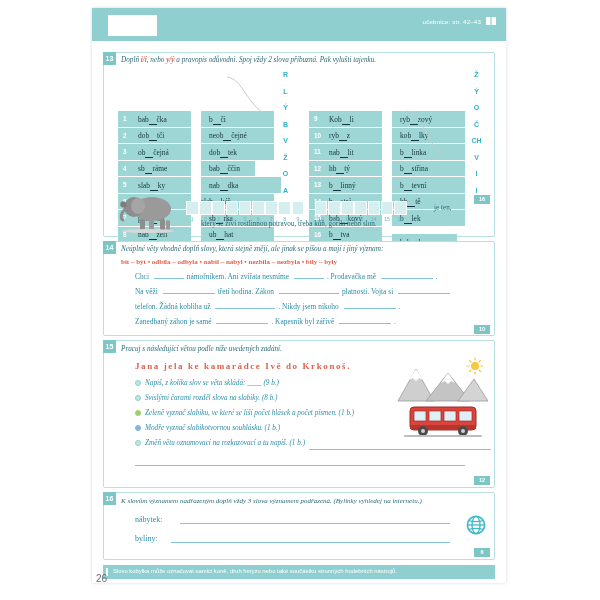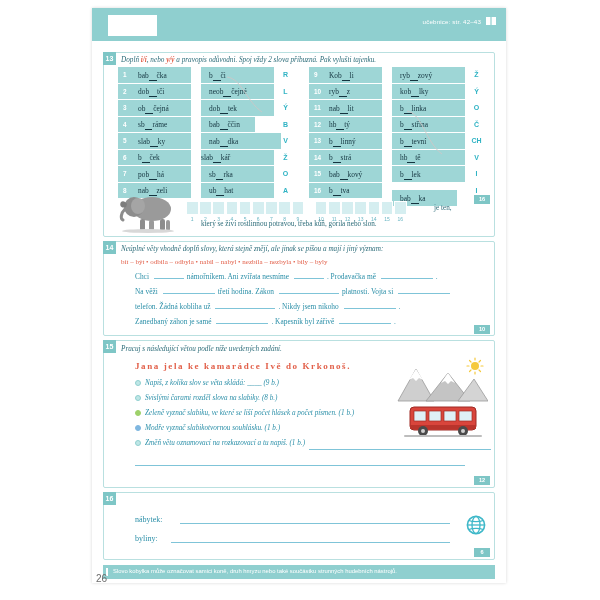--- a/index.html
+++ b/index.html
@@ -66,20 +66,21 @@
     font-size:5.6px;line-height:9px;text-align:center;font-weight:bold;
   }
   
   #ex13{top:44px;height:185px;}
   .colset{position:absolute;}
   .wcell{
     position:absolute;height:16.5px;
     background:#9ed6d6;
     border-bottom:1px solid #ffffff;
     box-sizing:border-box;
+    margin-top:44px;
   }
   .wcell .idx{
     position:absolute;left:5px;top:4px;
     color:#ffffff;font-family:"Liberation Sans", sans-serif;
     font-size:6.4px;font-weight:bold;
   }
   .wcell .wd{
     position:absolute;top:3.5px;
     color:#14343f;font-size:7.4px;
     font-family:"Liberation Serif", serif;
@@ -105,21 +106,21 @@
     font-size:5px;text-align:center;
   }
   .tail{
     position:absolute;font-size:7.2px;color:#2b6b78;
     font-family:"Liberation Serif", serif;white-space:nowrap;
   }
   
   #ex14{top:233px;height:95px;}
   .wordlist{
     position:absolute;left:17px;top:16px;
-    color:#e2604a;font-size:7px;font-weight:normal;
+    color:#e2604a;font-size:7px;font-weight:bold;
     font-family:"Liberation Serif", serif;white-space:nowrap;
   }
   .sentrow{
     position:absolute;left:31px;
     font-size:7.4px;color:#2b8fa8;
     font-family:"Liberation Serif", serif;white-space:nowrap;
   }
   .blank{
     display:inline-block;border-bottom:1px solid #7fc4d8;
     height:8px;vertical-align:baseline;margin:0 3px;
@@ -439,20 +440,21 @@
       <circle cx="67" cy="74" r="5" fill="#4a4a4a"></circle>
           <circle cx="67" cy="74" r="2" fill="#cfcfcf"></circle>
       <rect x="8" y="78" width="78" height="2" rx="1" fill="#bdbdbd"></rect>
     </svg>
 
     <div class="score" style="right:4px;top:135px;">12</div>
   </div>
 
   <div class="ex" id="ex16">
     <div class="ex-num">16</div>
+    <div class="prompt" style="left:17px;top:4px;font-size:7px;">K slovům významem nadřazeným doplň vždy 3 slova významem podřazená. (Bylinky vyhledej na internetu.)</div>
     <div class="lbl16" style="top:22px;">nábytek:</div>
     <div class="longline" style="left:76px;top:30px;width:270px;"></div>
     <div class="lbl16" style="top:41px;">byliny:</div>
     <div class="longline" style="left:67px;top:49px;width:279px;"></div>
     <svg style="position:absolute;right:8px;top:22px;" width="20" height="20" viewBox="0 0 20 20">
       <circle cx="10" cy="10" r="8.6" fill="none" stroke="#3fb8c9" stroke-width="1.6"></circle>
       <ellipse cx="10" cy="10" rx="4" ry="8.6" fill="none" stroke="#3fb8c9" stroke-width="1.3"></ellipse>
       <line x1="1.4" y1="10" x2="18.6" y2="10" stroke="#3fb8c9" stroke-width="1.3"></line>
       <path d="M3,5.4 C6,7 14,7 17,5.4" fill="none" stroke="#3fb8c9" stroke-width="1.1"></path>
       <path d="M3,14.6 C6,13 14,13 17,14.6" fill="none" stroke="#3fb8c9" stroke-width="1.1"></path>

